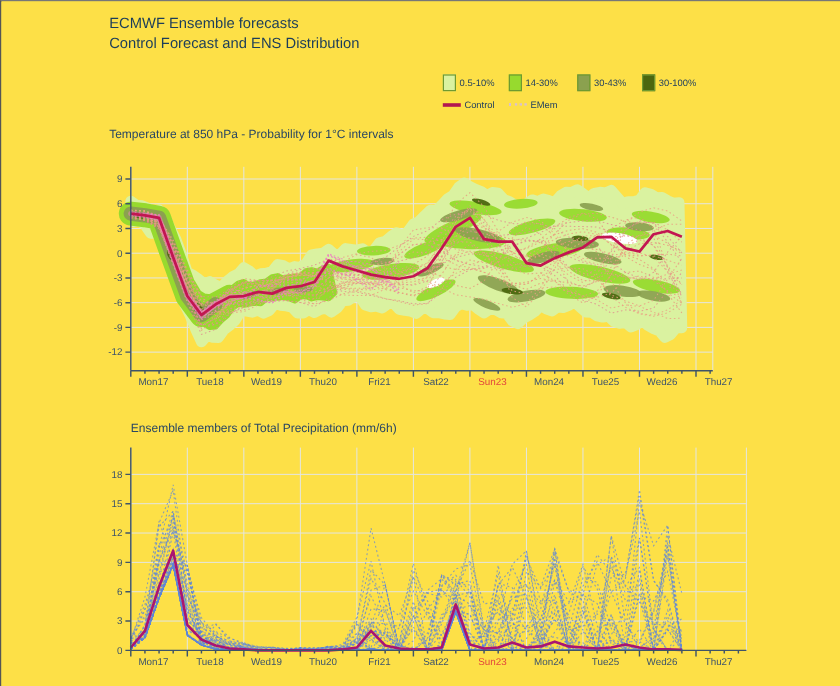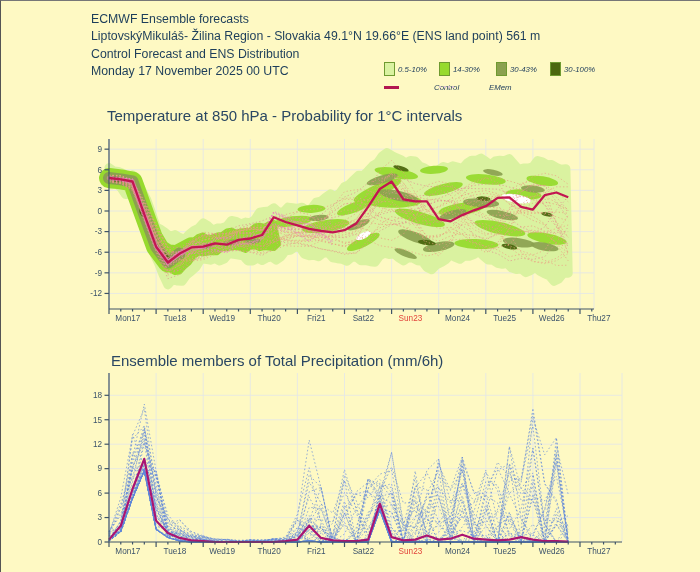--- a/index.html
+++ b/index.html
@@ -1,39 +1,37 @@
 <!DOCTYPE html>
 <html><head>
 <meta charset="utf-8">
 <style>
   html,body{margin:0;padding:0;background:#fff;}
-  .page{position:relative;width:700px;height:572px;background:#fef9c3;overflow:hidden;
+  .page{position:relative;width:700px;height:572px;background:#fde047;overflow:hidden;
         border-left:1px solid #555;border-top:1px solid #777;
         font-family:"Liberation Sans",sans-serif;}
   .hdr{position:absolute;left:90px;top:10px;color:#1c3d5a;font-size:12.3px;line-height:17.3px;white-space:nowrap;}
-  .chart-title{position:absolute;color:#2a4763;font-size:15px;white-space:nowrap;margin-left:16px;}
-  .legend{position:absolute;left:376px;top:61px;width:245px;height:34px;font-size:7.8px;color:#23415e;font-style:italic;}
+  .chart-title{position:absolute;color:#2a4763;font-size:10px;white-space:nowrap;}
+  .legend{position:absolute;left:361px;top:61px;width:245px;height:34px;font-size:7.8px;color:#23415e;}
   .leg-item{position:absolute;top:0;display:flex;align-items:center;height:14px;}
   .leg-swatch{width:9px;height:12px;border:1px solid #6f9a30;margin-right:3px;flex:none;}
-  .leg-row2{position:absolute;top:20px;display:flex;align-items:center;height:10px;gap:32px;}
+  .leg-row2{position:absolute;top:20px;display:flex;align-items:center;height:10px;}
   .leg-line{width:15px;height:3px;margin-right:3px;flex:none;}
   .leg-dots{width:15px;height:0;border-top:2px dotted #d9c2ce;margin-right:3px;flex:none;}
   svg{position:absolute;overflow:visible;}
   svg text{font-family:"Liberation Sans",sans-serif;}
 </style>
 </head>
 <body>
 
 <div class="page">
 
   <div class="hdr">
     <div>ECMWF Ensemble forecasts</div>
-    <div>LiptovskýMikuláš- Žilina Region - Slovakia 49.1°N 19.66°E (ENS land point) 561 m</div>
     <div>Control Forecast and ENS Distribution</div>
-    <div>Monday 17 November 2025 00 UTC</div>
   </div>
 
   <div class="legend">
     <div class="leg-item" style="left:7px">
       <span class="leg-swatch" style="background: rgb(218, 242, 160);"></span>
       <span>0.5-10%</span>
     </div>
     <div class="leg-item" style="left:62px">
       <span class="leg-swatch" style="background: rgb(151, 218, 46);"></span>
       <span>14-30%</span>
@@ -239,21 +237,21 @@
         <text x="231.24" y="186" text-anchor="middle" font-size="8.2" fill="#3c536b">Fri21</text>
         <text x="278.34000000000003" y="186" text-anchor="middle" font-size="8.2" fill="#3c536b">Sat22</text>
         <text x="325.44" y="186" text-anchor="middle" font-size="8.2" fill="#e2453c">Sun23</text>
         <text x="372.54" y="186" text-anchor="middle" font-size="8.2" fill="#3c536b">Mon24</text>
         <text x="419.64000000000004" y="186" text-anchor="middle" font-size="8.2" fill="#3c536b">Tue25</text>
         <text x="466.74" y="186" text-anchor="middle" font-size="8.2" fill="#3c536b">Wed26</text>
         <text x="513.84" y="186" text-anchor="middle" font-size="8.2" fill="#3c536b">Thu27</text>
       </g>
     </svg>
 
-  <div class="chart-title" style="left:94px;top:351px">Ensemble members of Total Precipitation (mm/6h)</div>
+  <div class="chart-title" style="left:108px;top:351px">Ensemble members of Total Precipitation (mm/6h)</div>
   <svg id="svgPrec" width="560" height="206" style="left:84px;top:364px">
       <g>
         <g stroke="#e2e6ea" stroke-width="0.8">
           <line x1="24" y1="152.55" x2="537" y2="152.55"></line>
           <line x1="24" y1="128.1" x2="537" y2="128.1"></line>
           <line x1="24" y1="103.64999999999999" x2="537" y2="103.64999999999999"></line>
           <line x1="24" y1="79.19999999999999" x2="537" y2="79.19999999999999"></line>
           <line x1="24" y1="54.75" x2="537" y2="54.75"></line>
           <line x1="24" y1="30.299999999999983" x2="537" y2="30.299999999999983"></line>
           <line x1="24" y1="8" x2="24" y2="177"></line>

